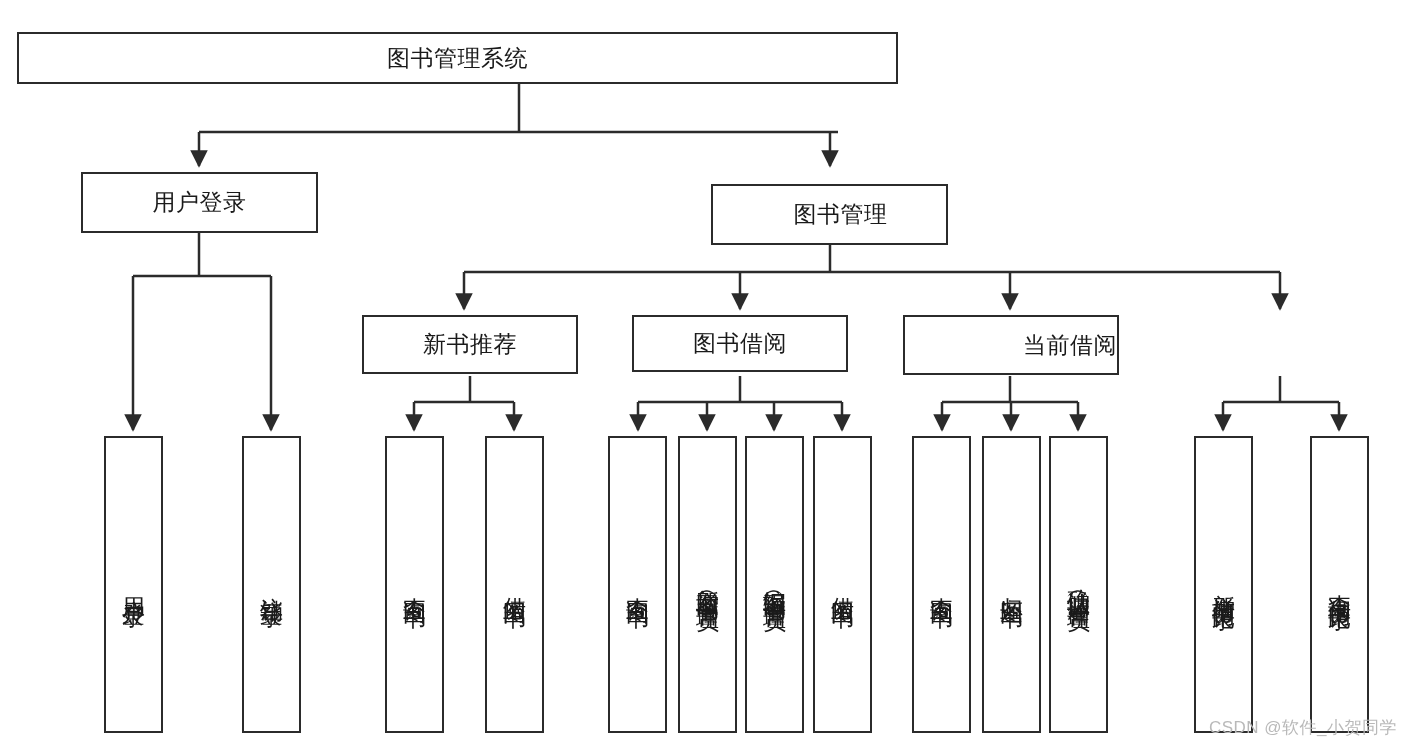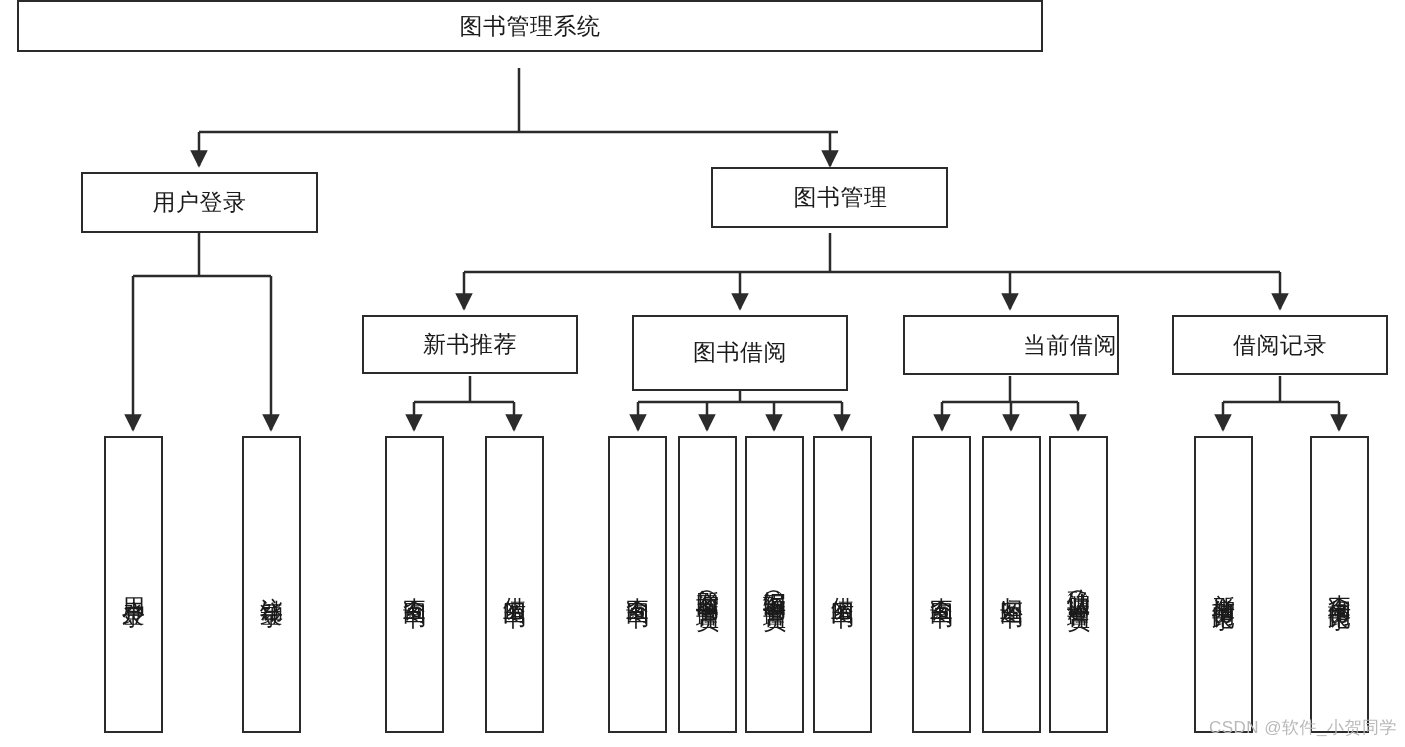--- a/index.html
+++ b/index.html
@@ -123,47 +123,44 @@
       <path d="M 1011 402 L 1011 430" marker-end="url(#arrow)"></path>
       <path d="M 1078 402 L 1078 430" marker-end="url(#arrow)"></path>
 
       <path d="M 1280 376 L 1280 402"></path>
       <path d="M 1223 402 L 1339 402"></path>
       <path d="M 1223 402 L 1223 430" marker-end="url(#arrow)"></path>
       <path d="M 1339 402 L 1339 430" marker-end="url(#arrow)"></path>
     </g>
   </svg>
 
-  <div class="node h" style="left:17px; top:0; width:1026px; height:52px;">
+  <div class="node h" style="left:17px; top:32px; width:881px; height:52px;">
     <span class="node-label">图书管理系统</span>
   </div>
 
   <div class="node h" style="left:81px; top:172px; width:237px; height:61px;">
     <span class="node-label">用户登录</span>
   </div>
 
-  <div class="node h" style="left:711px; top:167px; width:237px; height:61px;padding-left:22px;">
+  <div class="node h" style="left:711px; top:184px; width:237px; height:61px;padding-left:22px;">
     <span class="node-label">图书管理</span>
   </div>
 
   <div class="node h" style="left:362px; top:315px; width:216px; height:59px;">
     <span class="node-label">新书推荐</span>
   </div>
 
-  <div class="node h" style="left:632px; top:315px; width:216px; height:76px;font-family:Liberation Serif, serif;">
+  <div class="node h" style="left:632px; top:315px; width:216px; height:57px;">
     <span class="node-label">图书借阅</span>
   </div>
 
   <div class="node h" style="left:903px; top:315px; width:216px; height:60px;justify-content:flex-end;">
     <span class="node-label">当前借阅</span>
   </div>
 
-  <div class="node h" style="left:1172px; top:315px; width:216px; height:60px;">
-    <span class="node-label">借阅记录</span>
-  </div>
 
   <div class="node v" style="left:104px; top:436px; width:59px; height:297px;">
     <span class="node-label">用户登录</span>
   </div>
 
   <div class="node v" style="left:242px; top:436px; width:59px; height:297px;">
     <span class="node-label">注销登录</span>
   </div>
 
   <div class="node v" style="left:385px; top:436px; width:59px; height:297px;">

